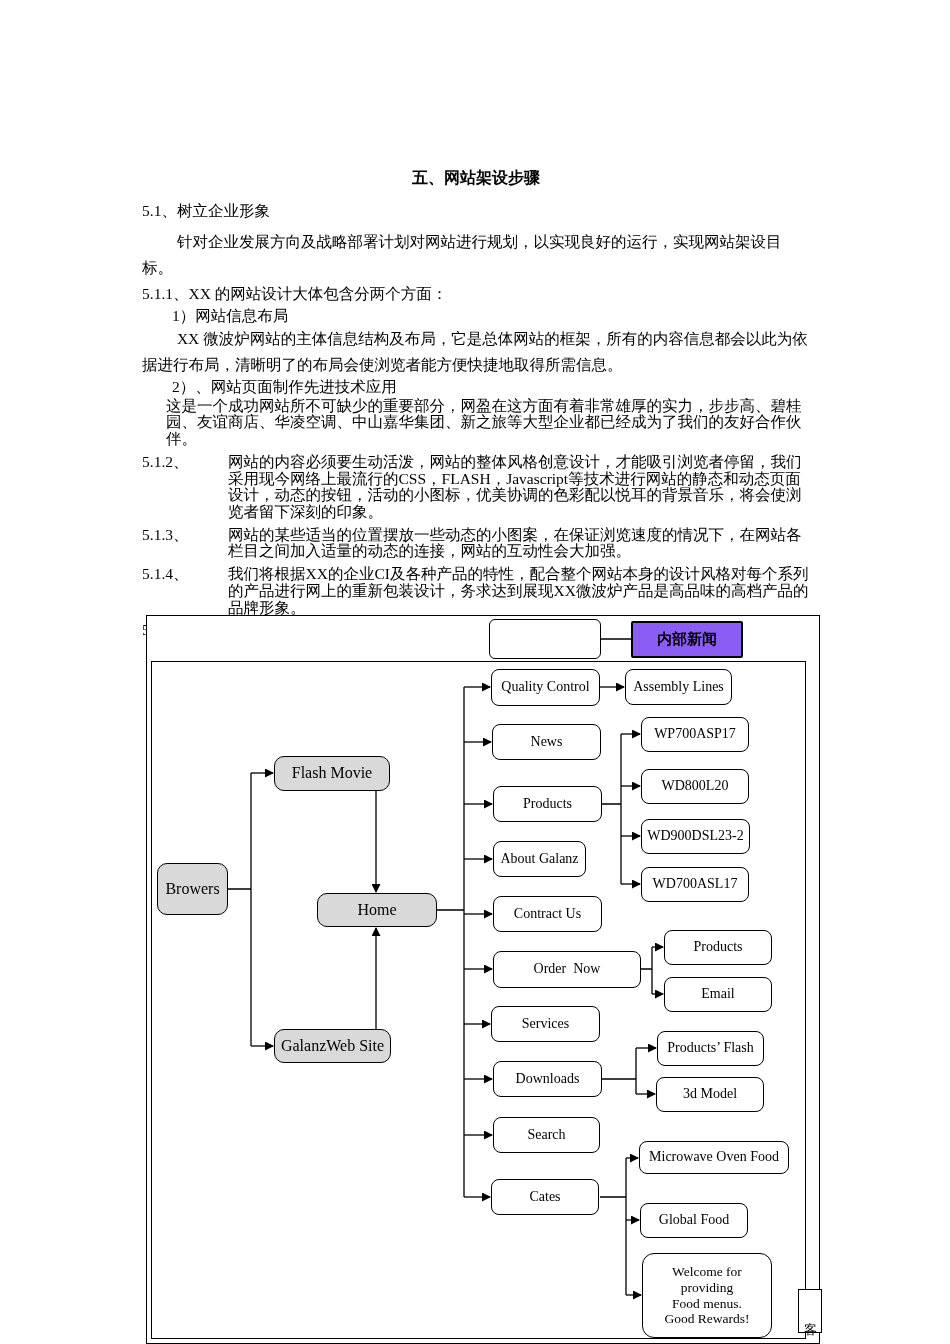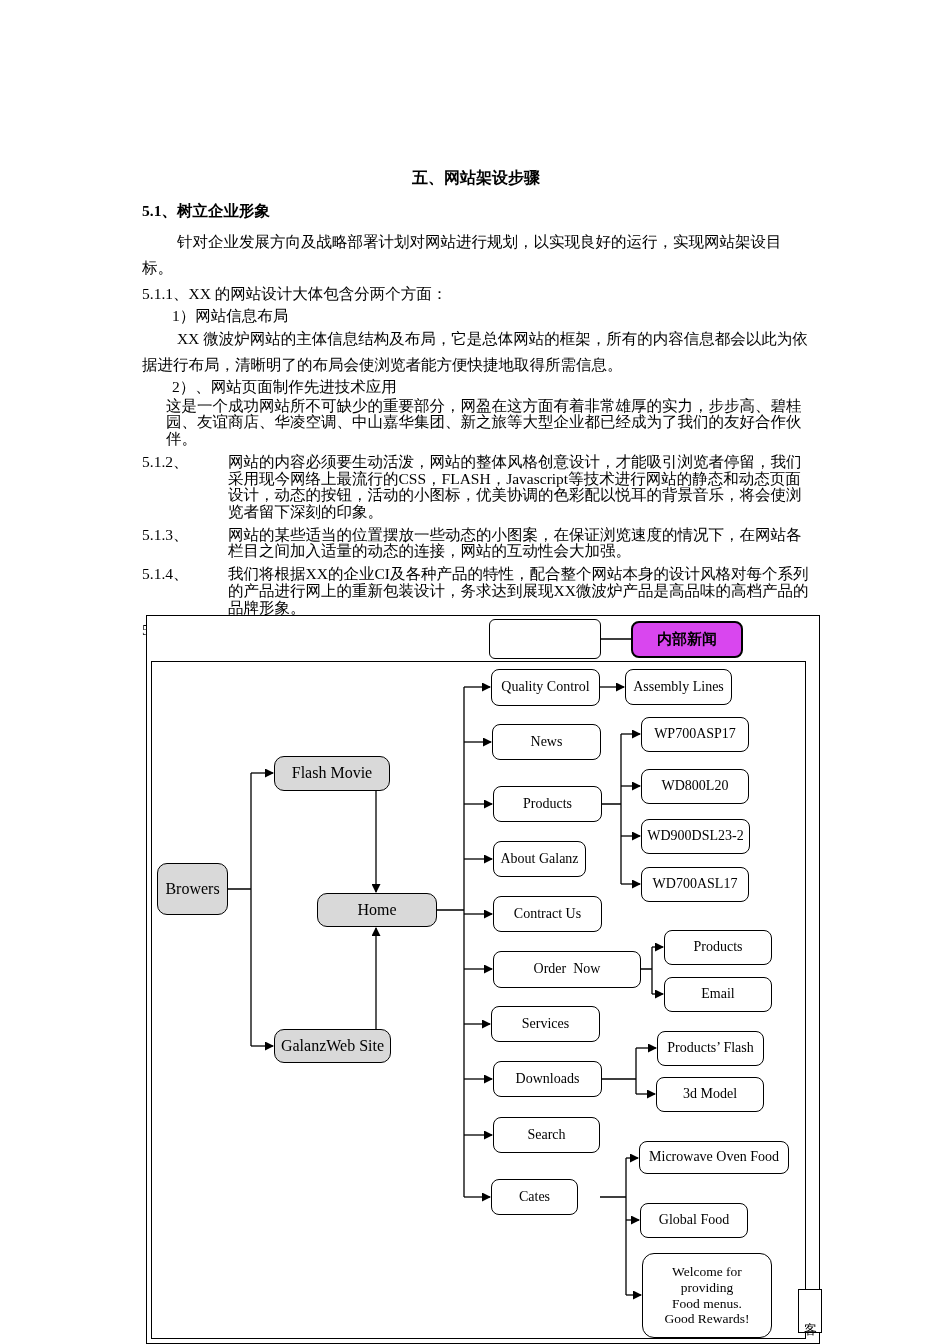--- a/index.html
+++ b/index.html
@@ -5,21 +5,21 @@
   * { margin:0; padding:0; box-sizing:border-box; }
   html,body { background:#ffffff; }
   #page {
     position:relative; width:950px; height:1344px; margin:0 auto;
     background:#ffffff; overflow:hidden; color:#000;
     font-family:"Liberation Serif","DejaVu Serif",serif;
   }
   
   .doc { position:absolute; left:142px; top:168px; width:668px; font-size:15.5px; }
   .doc-title { font-size:16px; font-weight:bold; text-align:center; margin-bottom:12px; }
-  .doc-h2 { font-size:15.5px; font-weight:bold; margin-bottom:7px; }
+  .doc-h2 { font-size:15.5px; font-weight:normal; margin-bottom:7px; }
   .p-loose { line-height:1.68; text-indent:2.25em; }
   .p-item511 { line-height:1.45; margin-top:2px; }
   .p-subtitle { line-height:1.35; margin-left:30px; }
   .p-sub1 { line-height:1.62; text-indent:2.25em; }
   .p-sub2 { line-height:1.08; margin-left:24px; margin-bottom:6px; }
   .hang { display:flex; line-height:1.08; margin-bottom:6px; }
   .hang .lab { width:86px; flex:none; }
   .hang .txt { flex:1; }
   
   .diagram {
@@ -34,21 +34,21 @@
   .node {
     position:absolute; display:flex; align-items:center; justify-content:center;
     text-align:center; border:1px solid #000; border-radius:8px;
     background:#fff; font-size:14px; line-height:1.15; padding:1px 2px;
   }
   .node.gray { background:#d9d9d9; }
   .node.big { font-size:16px; border-radius:10px; }
   .node.multiline { white-space:pre-line; border-radius:12px; font-size:13.5px; }
   .newsbox {
     position:absolute; display:flex; align-items:center; justify-content:center;
-    border:2px solid #000; border-radius:8px; background:#d946ef;
+    border:2px solid #000; border-radius:2px; background:#8b5cf6;
     font-weight:bold; font-size:15px;
   }
   .sidetab {
     position:absolute; border:1px solid #000; background:#fff;
     display:flex; align-items:center; justify-content:center;
     writing-mode:vertical-rl; font-size:13px;
   }
 </style>
 </head>
 <body>
@@ -135,21 +135,21 @@
 
     <div class="node" style="left:344px;top:53px;width:109px;height:37px">Quality Control</div>
     <div class="node" style="left:345px;top:108px;width:109px;height:36px">News</div>
     <div class="node" style="left:346px;top:170px;width:109px;height:36px">Products</div>
     <div class="node" style="left:346px;top:225px;width:93px;height:36px">About Galanz</div>
     <div class="node" style="left:346px;top:280px;width:109px;height:36px">Contract Us</div>
     <div class="node" style="left:346px;top:335px;width:148px;height:37px">Order&nbsp;&nbsp;Now</div>
     <div class="node" style="left:344px;top:390px;width:109px;height:36px">Services</div>
     <div class="node" style="left:346px;top:445px;width:109px;height:36px">Downloads</div>
     <div class="node" style="left:346px;top:501px;width:107px;height:36px">Search</div>
-    <div class="node" style="left:344px;top:563px;width:87px;height:36px">Cates</div>
+    <div class="node" style="left:344px;top:563px;width:108px;height:36px">Cates</div>
 
     <div class="node" style="left:478px;top:53px;width:107px;height:36px">Assembly Lines</div>
     <div class="node" style="left:494px;top:101px;width:108px;height:35px">WP700ASP17</div>
     <div class="node" style="left:494px;top:153px;width:108px;height:35px">WD800L20</div>
     <div class="node" style="left:494px;top:203px;width:109px;height:35px">WD900DSL23-2</div>
     <div class="node" style="left:494px;top:251px;width:108px;height:35px">WD700ASL17</div>
     <div class="node" style="left:517px;top:314px;width:108px;height:35px">Products</div>
     <div class="node" style="left:517px;top:361px;width:108px;height:35px">Email</div>
     <div class="node" style="left:510px;top:415px;width:107px;height:35px">Products’ Flash</div>
     <div class="node" style="left:509px;top:461px;width:108px;height:35px">3d Model</div>

